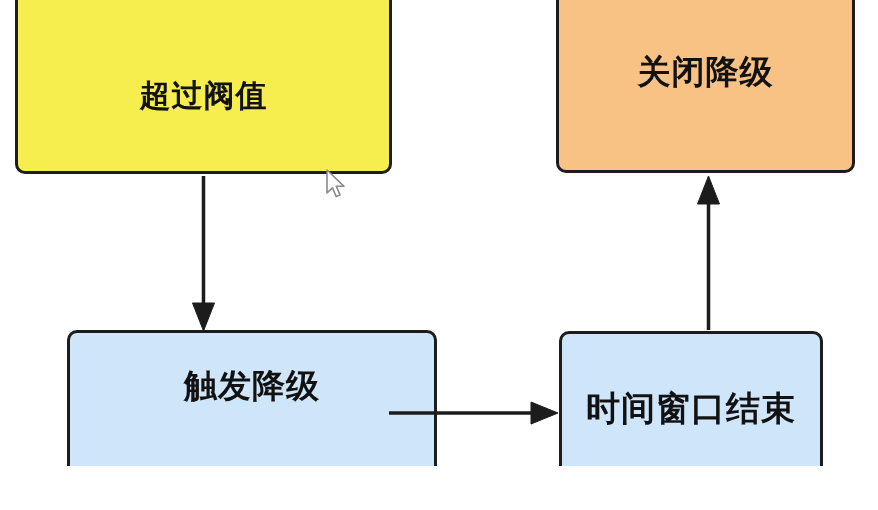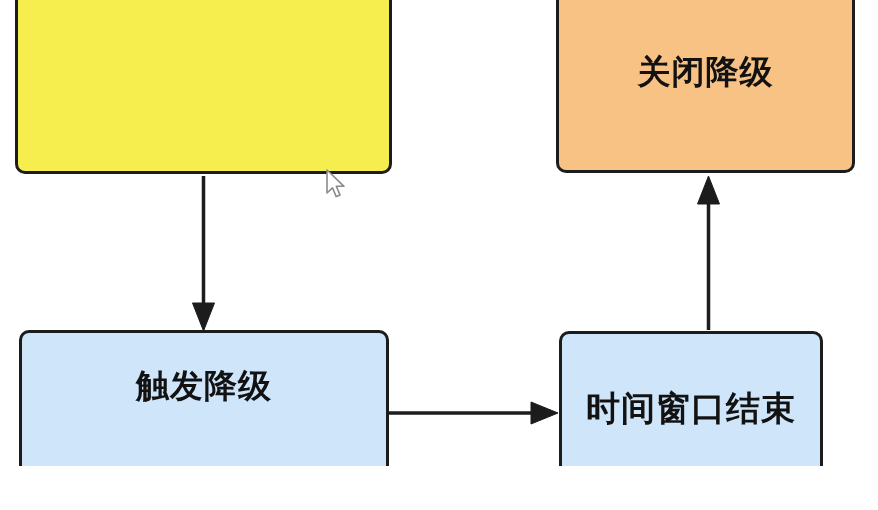--- a/index.html
+++ b/index.html
@@ -68,27 +68,28 @@
     pointer-events:none;
   }
 </style>
 </head>
 <body>
 
 <div class="canvas">
   <div class="clip">
 
     <div class="node" id="node-exception" style="background-color: rgb(246, 238, 79);">
+      <span class="line">超过阀值</span>
     </div>
 
     <div class="node" id="node-close" style="background-color: rgb(249, 194, 133);">
       <span class="line">关闭降级</span>
     </div>
 
-    <div class="node" id="node-trigger" style="background-color: rgb(207, 229, 250);">
+    <div class="node" id="node-trigger" style="background-color: rgb(207, 229, 250); margin-left: 48px;">
       <span class="line">触发降级</span>
     </div>
 
     <div class="node" id="node-window" style="background-color: rgb(207, 229, 250);">
       <span class="line">时间窗口结束</span>
     </div>
 
     <svg class="arrow-layer" viewBox="0 0 878 466">
       <g stroke="#1c1c1c" fill="#1c1c1c">
         <line x1="203.5" y1="176" x2="203.5" y2="307" stroke-width="3.5"></line>

